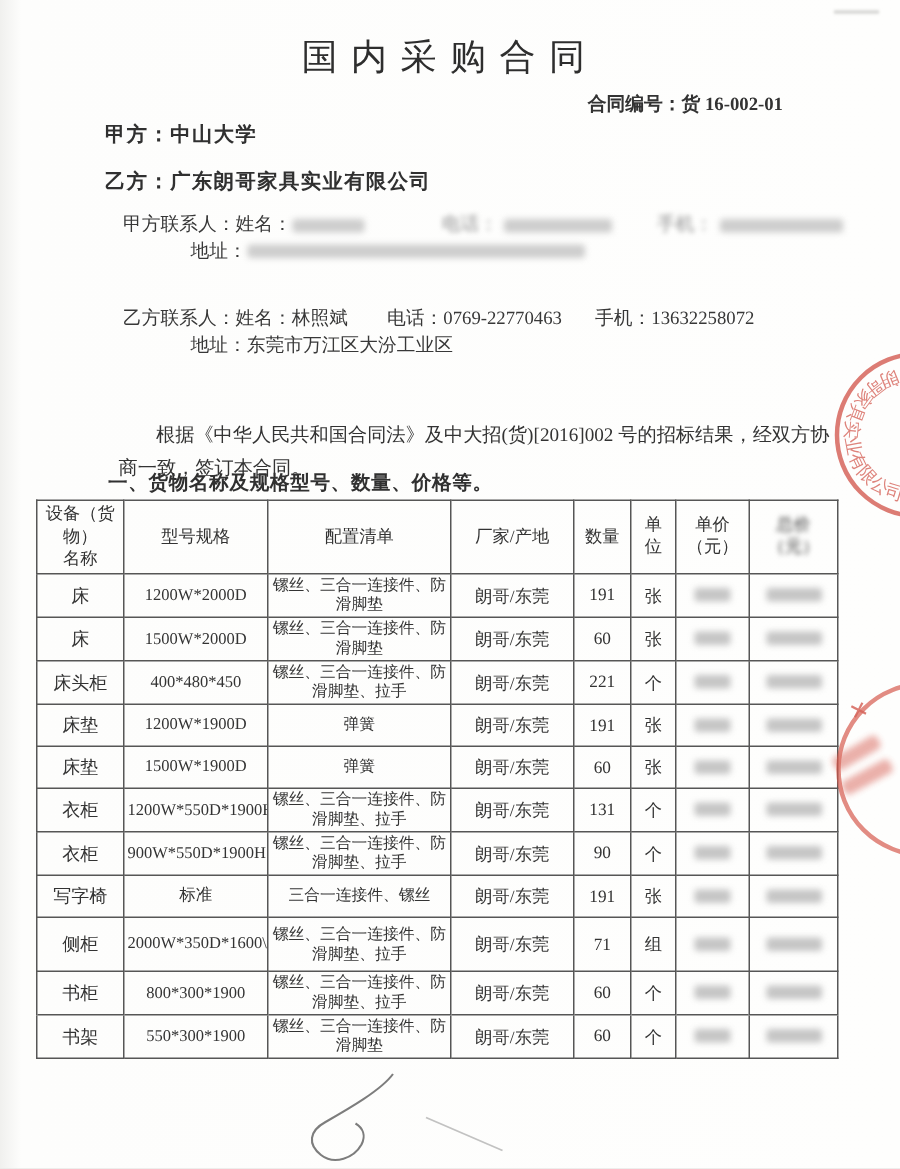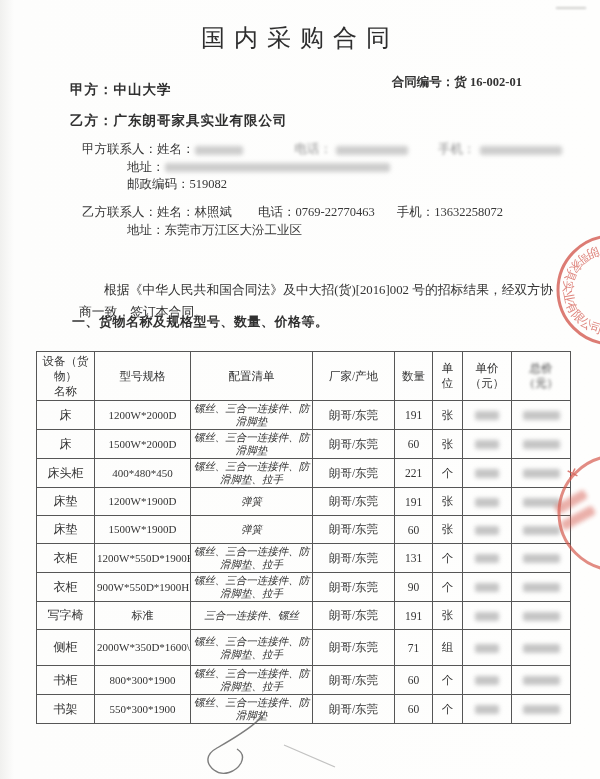--- a/index.html
+++ b/index.html
@@ -7,21 +7,21 @@
     position:relative;width:600px;height:779px;overflow:hidden;
     background:linear-gradient(90deg,#f0f0ee 0px,#fdfdfc 14px,#fefefd 100%);
     font-family:"Liberation Serif","DejaVu Serif",serif;
     color:#3a3a3a;
   }
   .title{
     position:absolute;top:22px;left:0;width:100%;
     text-align:center;font-size:24px;letter-spacing:9px;color:#2e2e2e;font-weight:500;
   }
   .contract-no{
-    position:absolute;top:74px;right:78px;
+    position:absolute;top:61px;right:78px;
     font-size:12.5px;font-weight:600;color:#333;
   }
   .party-line{position:absolute;left:70px;font-size:13.5px;font-weight:600;color:#303030;letter-spacing:1px;}
   .pa{top:81px;} .pb{top:112px;}
   .contact{position:absolute;left:82px;font-size:12.5px;line-height:17.5px;color:#383838;font-weight:500;}
   .ca{top:141px;} .cb{top:204px;}
   .c-line{white-space:nowrap;height:17.5px;}
   .c-indent{padding-left:45px;}
   .redact{
     display:inline-block;height:9px;border-radius:2px;background:#bdbdbd;
@@ -34,33 +34,33 @@
   .bpa{margin-left:26px;} .bpb{margin-left:22px;}
   .softblur{filter:blur(0.35px);}
   .clause{
     position:absolute;top:264px;left:63px;width:478px;
     font-size:12.8px;line-height:21.5px;text-indent:25px;color:#333;margin:16px;font-weight:500;
   }
   .section-title{
     position:absolute;top:313px;left:72px;font-size:13px;color:#303030;font-weight:600;letter-spacing:.5px;
   }
   table.goods{
-    position:absolute;top:333px;left:36px;width:534px;
-    border-collapse:collapse;table-layout:fixed;margin-top:18px;
+    position:absolute;top:333px;left:24px;width:534px;
+    border-collapse:collapse;table-layout:fixed;
   }
   .goods th,.goods td{
     border:1px solid #565656;text-align:center;vertical-align:middle;
     padding:1px 2px;color:#333;overflow:hidden;
   }
   .goods thead th{height:46px;font-size:11.5px;font-weight:500;white-space:pre-line;line-height:15px;}
   .goods tbody tr{height:28px;}
   .goods tbody tr.tall{height:36px;}
   .goods td.c-name{font-size:12px;}
   .goods td.c-spec{font-size:11px;line-height:13px;}
-  .goods td.c-config{font-size:10.5px;line-height:13px;font-style:italic;}
+  .goods td.c-config{font-size:10.5px;line-height:13px;}
   .goods td.c-maker{font-size:11.5px;}
   .goods td.c-qty,.goods td.c-unit{font-size:11.5px;}
   .goods tr.dashed td{border-bottom:1.4px dashed #8a8a8a;}
   .price-blob{display:inline-block;height:9px;width:24px;border-radius:2px;background:#b7b7b7;filter:blur(2px);opacity:.8;}
   .total-blob{width:37px;}
   .blurcell{filter:blur(1.8px);color:#9a9a9a;}
   .overlay{position:absolute;top:0;left:0;width:600px;height:779px;pointer-events:none;}
   .seal{position:absolute;pointer-events:none;}
   .seal1{top:230px;right:0;width:58px;height:118px;}
   .seal2{top:445px;right:0;width:58px;height:138px;}
@@ -78,23 +78,20 @@
 
   <div class="party-line pa">甲方：中山大学</div>
   <div class="party-line pb">乙方：广东朗哥家具实业有限公司</div>
 
   <div class="contact ca">
     <div class="c-line">
       <span>甲方联系人：</span><span>姓名：</span><span class="redact r50"></span><span class="blurtext mla">电话：</span><span class="redact r78"></span><span class="blurtext mlb">手机：</span><span class="redact r88"></span>
     </div>
     <div class="c-line c-indent">
       <span>地址：</span><span class="redact r230"></span>
-    </div>
-    <div class="c-line c-indent">
-      <span>邮政编码：</span><span class="softblur">519082</span>
     </div>
   </div>
 
   <div class="contact cb">
     <div class="c-line">
       <span>乙方联系人：</span><span>姓名：</span><span>林照斌</span><span class="bpa">电话：</span><span>0769-22770463</span><span class="bpb">手机：</span><span>13632258072</span>
     </div>
     <div class="c-line c-indent">
       <span>地址：</span><span>东莞市万江区大汾工业区</span>
     </div>

